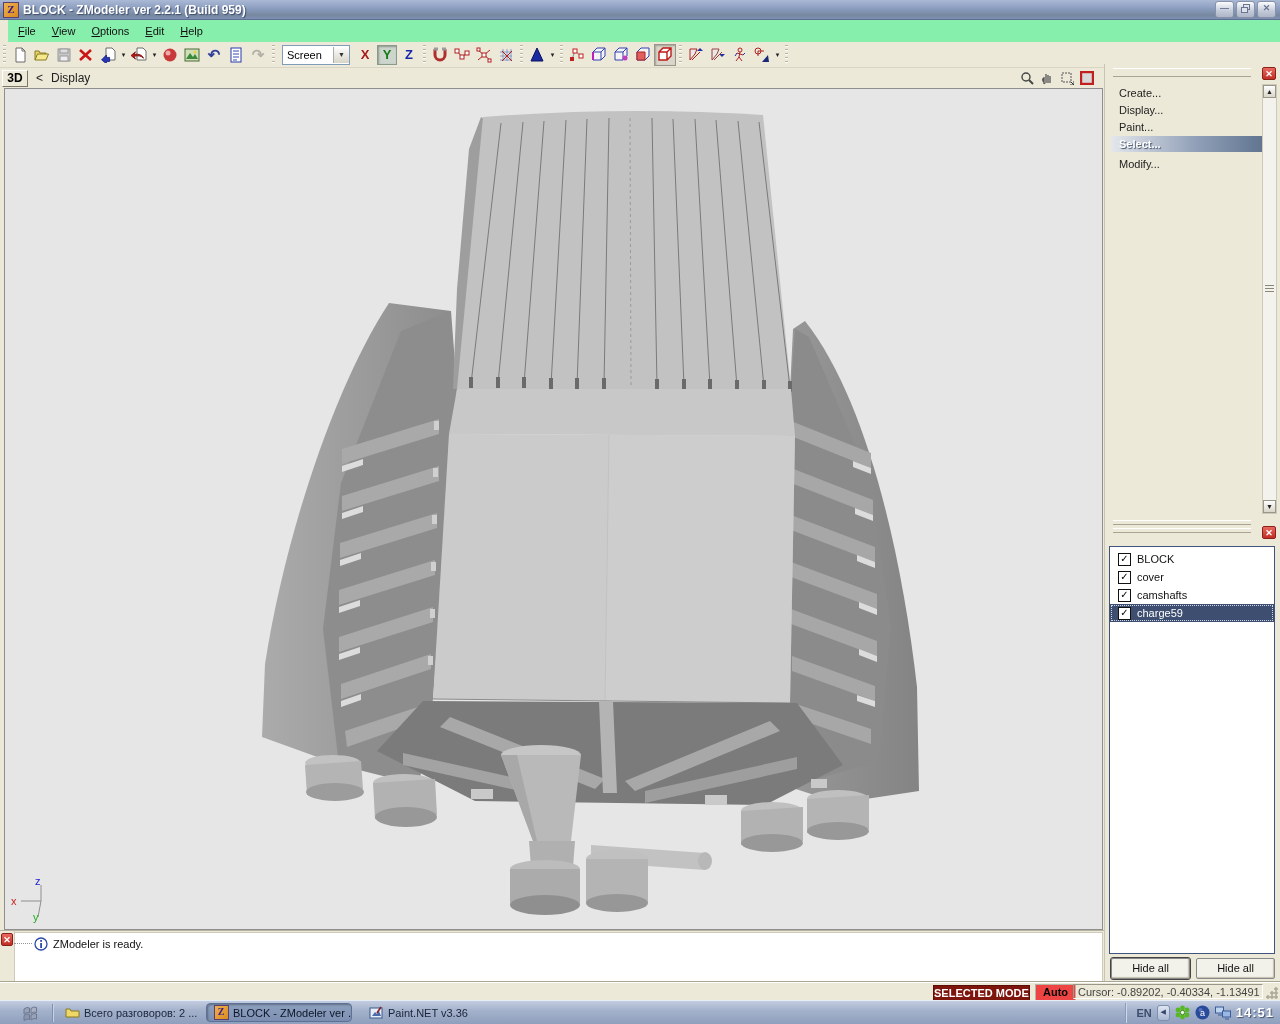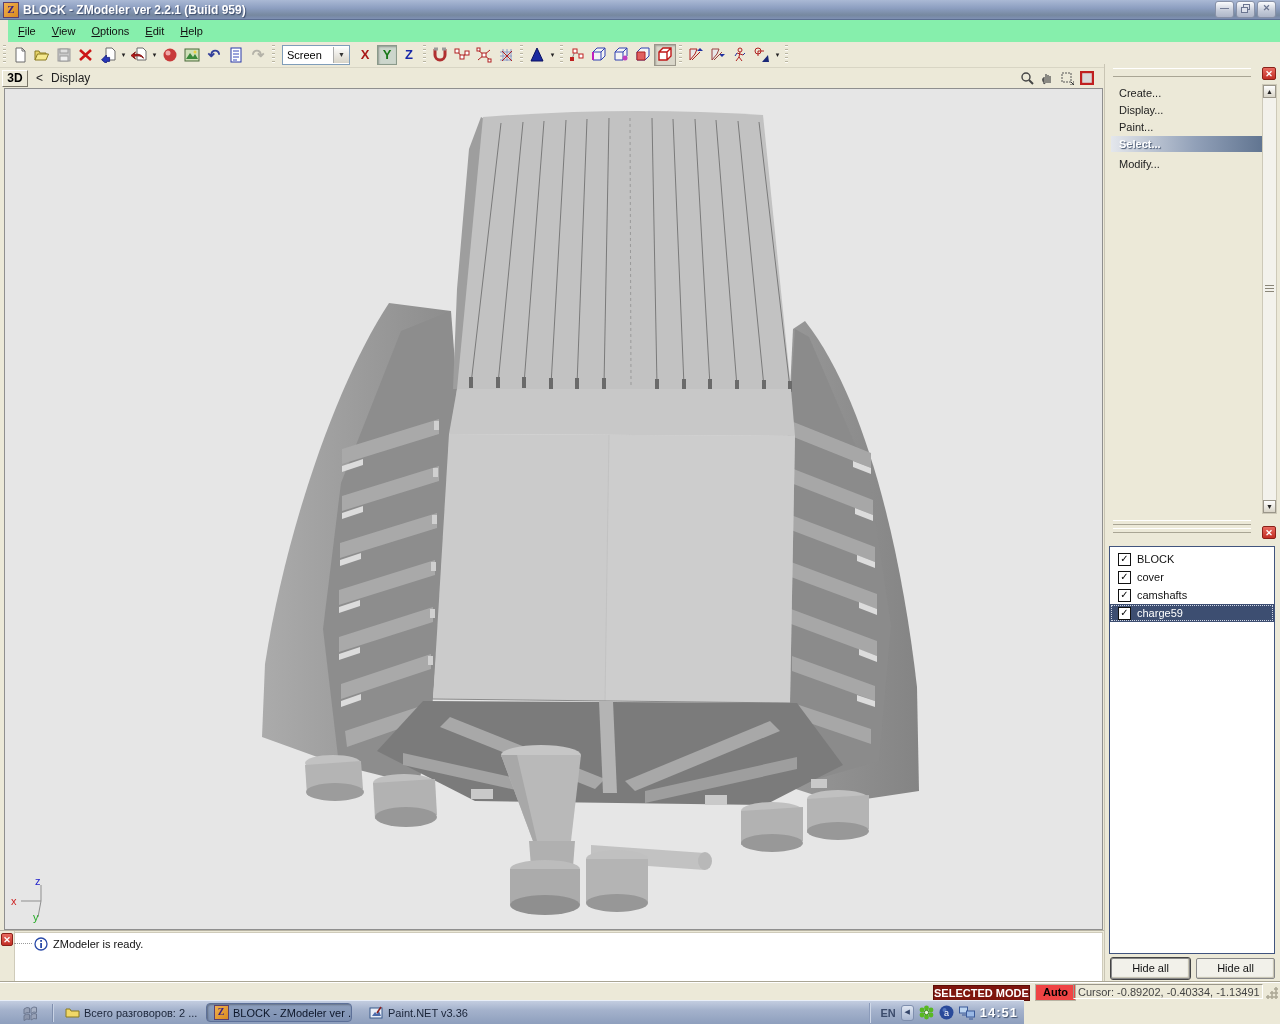--- a/index.html
+++ b/index.html
@@ -62,21 +62,21 @@
   #autobtn{position:absolute;left:1035px;top:1px;height:15px;background:#ef4444;border:1px solid #b8b4a4;font-weight:bold;padding:0 7px;line-height:14px;color:#000;}
   #cursorbox{position:absolute;left:1073px;top:1px;width:190px;height:15px;border:1px solid;border-color:#9a968a #fff #fff #9a968a;color:#444;line-height:14px;padding-left:4px;box-sizing:border-box;}
   #sgrip2{position:absolute;right:2px;top:4px;width:12px;height:12px;background:
     radial-gradient(circle at 2px 10px,#b0ac9a 1.5px,transparent 2px),
     radial-gradient(circle at 6px 10px,#b0ac9a 1.5px,transparent 2px),
     radial-gradient(circle at 10px 10px,#b0ac9a 1.5px,transparent 2px),
     radial-gradient(circle at 6px 6px,#b0ac9a 1.5px,transparent 2px),
     radial-gradient(circle at 10px 6px,#b0ac9a 1.5px,transparent 2px),
     radial-gradient(circle at 10px 2px,#b0ac9a 1.5px,transparent 2px);}
   
-  #taskbar{left:0;top:1000px;width:1024px;height:24px;background:linear-gradient(to bottom,#c3cde0 0%,#a4b2cc 40%,#8e9fbd 100%);border-top:1px solid #e8eef8;box-sizing:border-box;display:flex;align-items:center;}
+  #taskbar{left:0;top:1000px;width:1280px;height:24px;background:linear-gradient(to bottom,#c3cde0 0%,#a4b2cc 40%,#8e9fbd 100%);border-top:1px solid #e8eef8;box-sizing:border-box;display:flex;align-items:center;}
   .tdiv{width:1px;height:18px;background:#7f8fae;border-right:1px solid #c8d2e4;margin:0 4px;}
   .titem{height:19px;display:flex;align-items:center;gap:4px;padding:0 6px;color:#1a2438;overflow:hidden;white-space:nowrap;flex:none;box-sizing:border-box;}
   .titem.active{background:linear-gradient(#8ea0be,#7d90b2);border:1px solid #5d7098;border-radius:4px;box-shadow:inset 1px 1px 2px rgba(0,0,0,.3);color:#0c1528;}
   .tico{width:16px;height:16px;flex:none;display:flex;align-items:center;justify-content:center;}
   #tray{margin-left:auto;height:20px;display:flex;align-items:center;gap:5px;padding:0 6px 0 10px;border-left:1px solid #8b9bba;box-shadow:inset 1px 0 0 #cfd8e8;}
   #lang{color:#3c4c6c;font-weight:bold;}
   #chev{width:11px;height:14px;background:linear-gradient(#dfe6f2,#aab8d2);border:1px solid #7f8fae;border-radius:3px;font-size:7px;line-height:12px;text-align:center;color:#35466a;}
   #clock{color:#fff;font-weight:bold;font-size:13px;text-shadow:1px 1px 1px #43536f;letter-spacing:1px;}
   
   #gizmo{position:absolute;left:6px;top:790px;width:50px;height:46px;}

